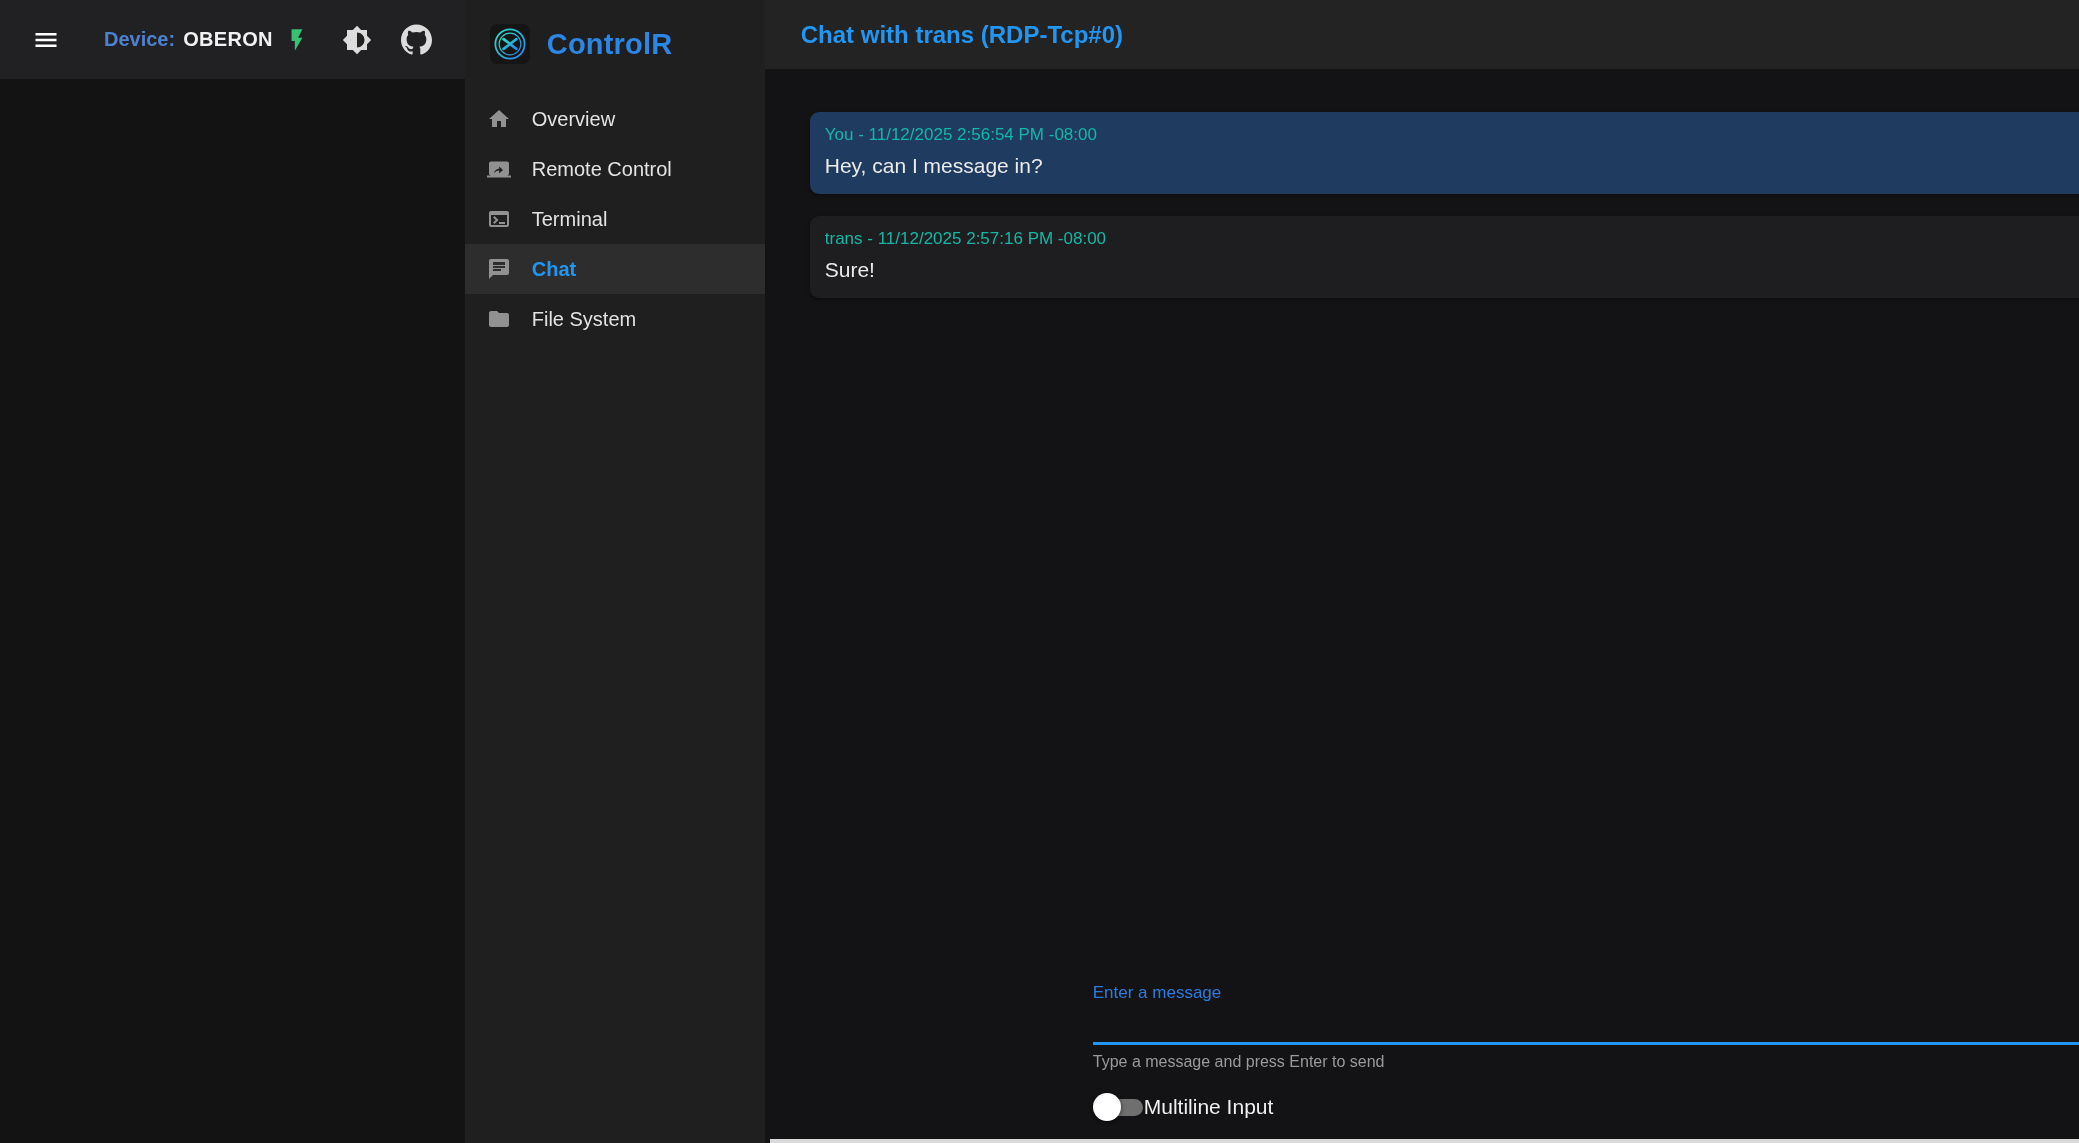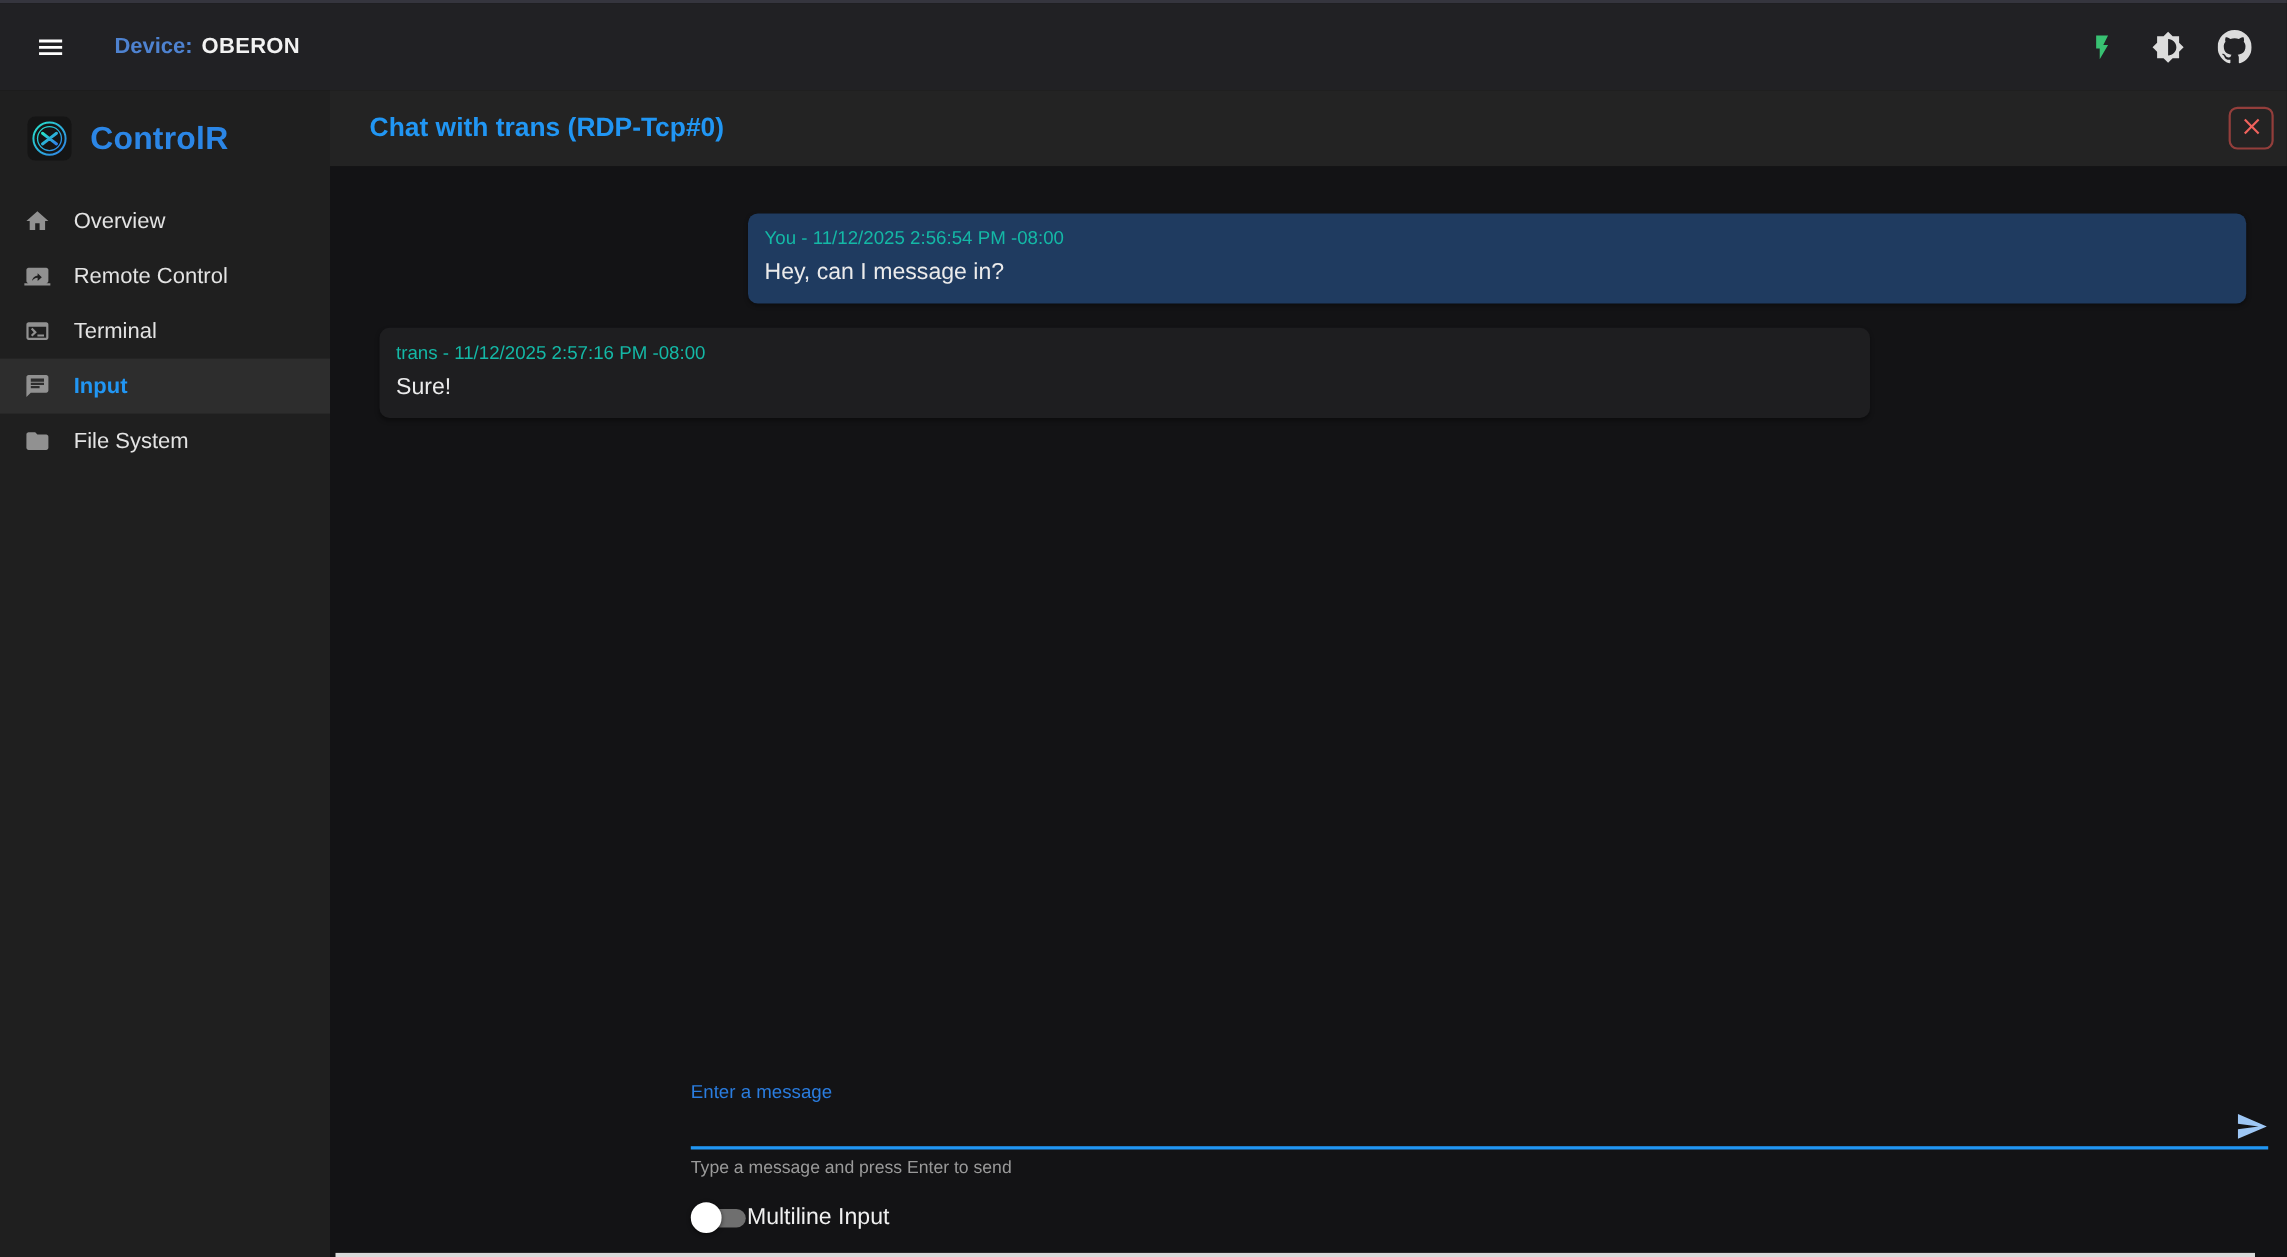--- a/index.html
+++ b/index.html
@@ -1,19 +1,19 @@
 <!DOCTYPE html>
 <html><head>
 <meta charset="utf-8">
 <style>
   * { margin:0; padding:0; box-sizing:border-box; }
   html,body { width:2079px; height:1143px; overflow:hidden; background:#131313;
     font-family:"Liberation Sans", sans-serif; -webkit-font-smoothing:antialiased; }
 
-  .page { width:2079px; height:1143px; display:flex; flex-direction:column; position:relative; }
+  .page { width:2079px; height:1143px; display:flex; flex-direction:row; position:relative; }
   .top-edge { height:3px; background:#35353e; }
 
   
   .topbar { height:79px; background:#212124; display:flex; align-items:center;
     padding:0 24px 0 22px; flex:0 0 auto; }
   .icon-btn { background:none; border:none; cursor:pointer; display:flex; align-items:center;
     justify-content:center; width:48px; height:48px; color:#e8e8e8; }
   .icon-btn svg { display:block; }
   .hamburger { color:#ffffff; }
   .device { margin-left:34px; font-size:20px; display:flex; gap:8px; align-items:baseline; }
@@ -164,21 +164,21 @@
               </svg>
             </span>
             <span class="nlabel">Terminal</span>
           </div>
           <div class="nav-item active">
             <span class="nicon">
               <svg width="24" height="24" viewBox="0 0 24 24" fill="currentColor">
                 <path d="M20 2H4c-1.1 0-1.99.9-1.99 2L2 22l4-4h14c1.1 0 2-.9 2-2V4c0-1.1-.9-2-2-2zM6 9h12v2H6V9zm8 5H6v-2h8v2zm4-6H6V5h12v2z"></path>
               </svg>
             </span>
-            <span class="nlabel">Input</span>
+            <span class="nlabel">Chat</span>
           </div>
           <div class="nav-item">
             <span class="nicon">
               <svg width="24" height="24" viewBox="0 0 24 24" fill="currentColor">
                 <path d="M10 4H4c-1.1 0-1.99.9-1.99 2L2 18c0 1.1.9 2 2 2h16c1.1 0 2-.9 2-2V8c0-1.1-.9-2-2-2h-8l-2-2z"></path>
               </svg>
             </span>
             <span class="nlabel">File System</span>
           </div>
         </nav>

